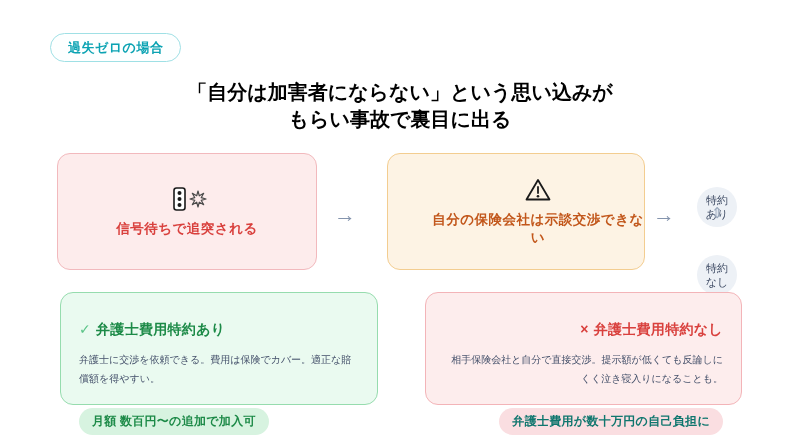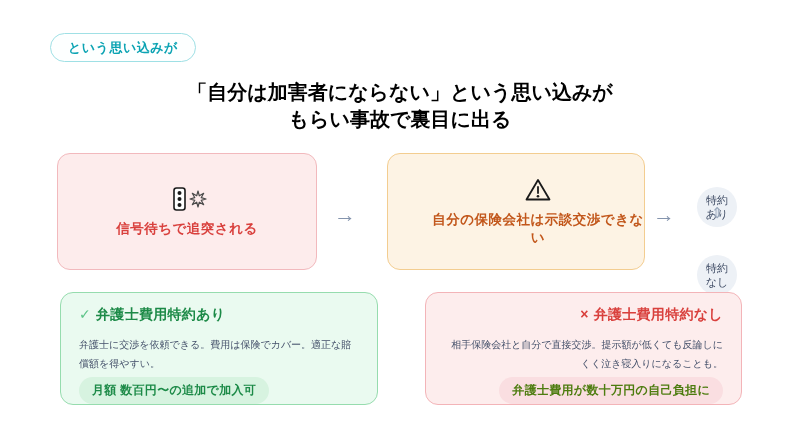--- a/index.html
+++ b/index.html
@@ -43,45 +43,45 @@
     font-weight:500;
     margin-top:27px;
   }
   .branch-top { top:160px; }
   .branch-bottom { top:228px; }
   .branch-updown {
     position:absolute; left:697px; width:40px; top:204px; text-align:center;
     color:#9aa8bc; font-size:15px;
   }
   .card {
-    position:absolute; top:292px; height:113px; border-radius:13px; padding:13px 18px;
+    position:absolute; top:292px; height:113px; border-radius:13px; padding:28px 18px;
   }
   .card-green { left:60px;  width:318px; background:#eafaf0; border:1.5px solid #96dcae; }
   .card-red   { left:425px; width:317px; background:#fdeded; border:1.5px solid #f3b4b8;text-align:right; }
   .card-title { font-size:14px; font-weight:bold; letter-spacing:0.3px; }
   .card-green .card-title { color:#1c8a47; }
   .card-red   .card-title { color:#d9403d; }
   .title-mark { margin-right:5px; font-weight:bold; }
   .card-green .title-mark { color:#5cc488; }
   .card-red   .title-mark { color:#d9403d; }
   .card-body { margin-top:12px; font-size:10px; color:#44506a; line-height:1.85; }
   .card-badge {
-    display:inline-block; margin-top:4px; padding:5px 13px; border-radius:14px;
-    font-size:12px; font-weight:bold; letter-spacing:0.3px;
+    display:inline-block; margin-top:20px; padding:5px 13px; border-radius:14px;
+    font-size:12px; font-weight:bold; letter-spacing:0.3px;font-family:Liberation Serif, serif;
   }
   .card-green .card-badge { background:#d7f3e0; color:#1c8a47; }
-  .card-red   .card-badge { background:#fadee1; color:#4d7c0f; }
+  .card-red   .card-badge { background:#fadee1; color:#0f766e; }
 </style>
 </head>
 <body>
 
 <div class="canvas">
 
   <div class="regret-badge">
-    <span>という思い込みが</span>
+    <span>過失ゼロの場合</span>
   </div>
 
   <div class="main-title">
     <div>「自分は加害者にならない」という思い込みが</div>
     <div>もらい事故で裏目に出る</div>
   </div>
 
   <div class="step step-incident">
     <span class="step-icon">
       <svg width="42" height="26" viewBox="0 0 42 26" aria-hidden="true">

